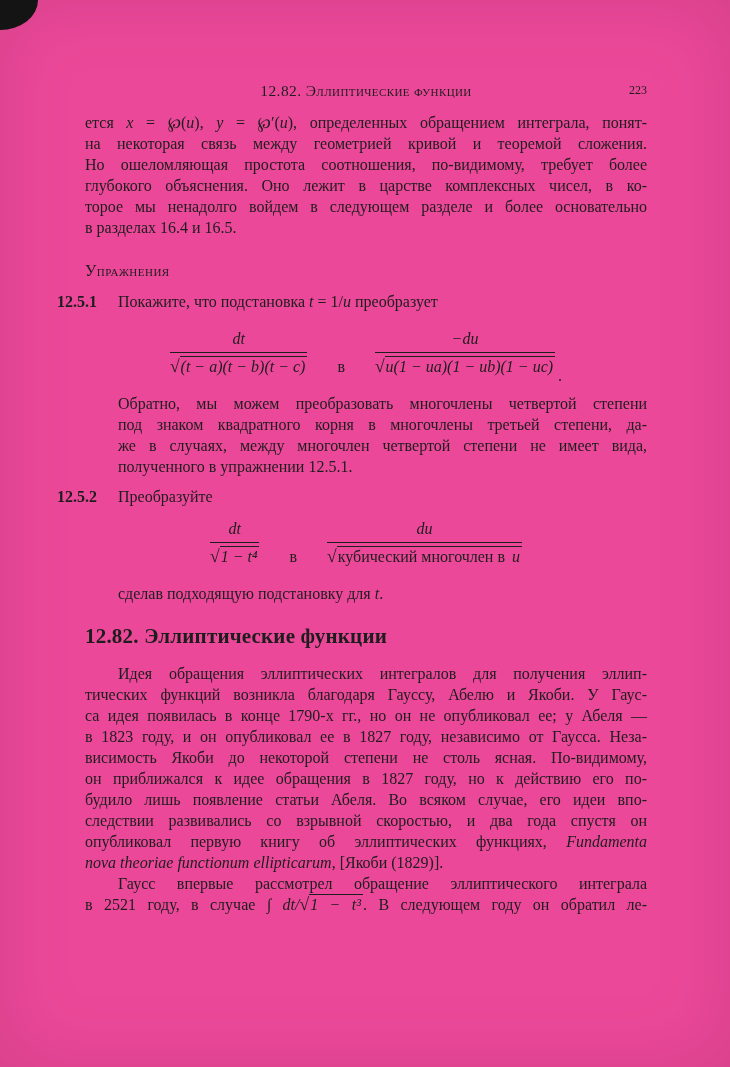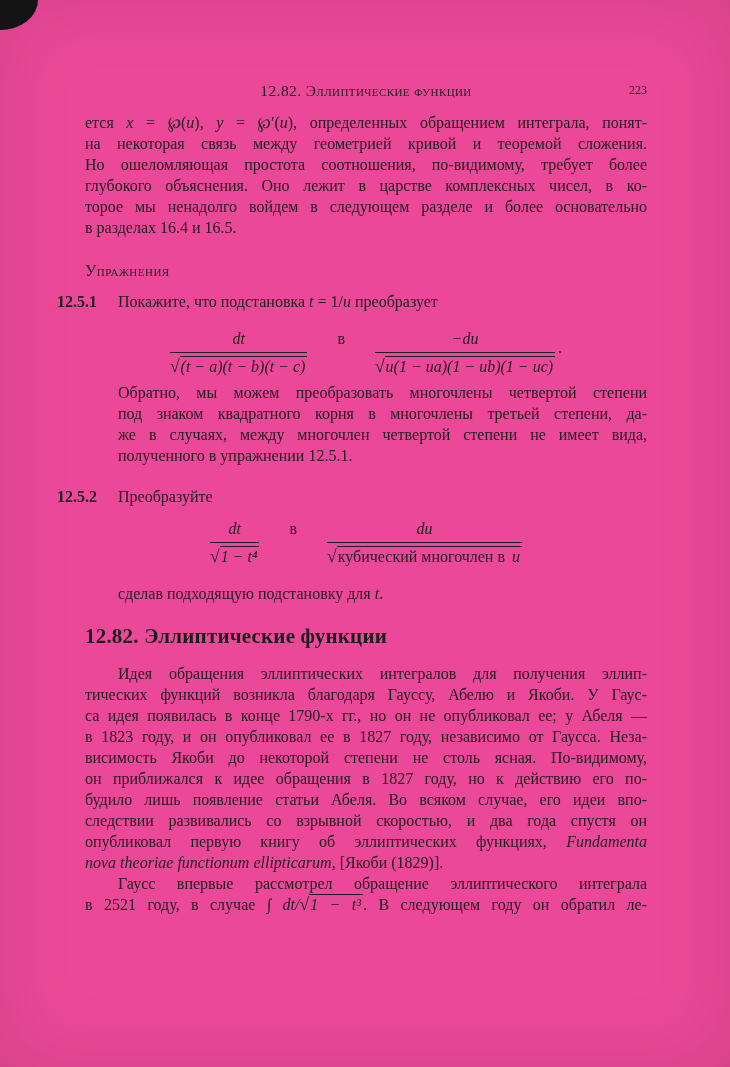--- a/index.html
+++ b/index.html
@@ -15,21 +15,21 @@
   .rh-title{display:block;text-align:center;font-variant:small-caps;letter-spacing:.4px;font-size:15.5px;}
   .rh-page{position:absolute;right:0;top:0;font-size:12px;}
   .para{position:absolute;left:85px;width:562px;}
   .para.indented{left:118px;width:529px;}
   .line{text-align:justify;text-align-last:justify;white-space:normal;}
   .line.last{text-align-last:left;}
   .line.fl-indent{padding-left:33px;}
   .exercises-label{position:absolute;left:85px;top:260px;font-variant:small-caps;letter-spacing:.5px;font-size:16px;}
   .ex{position:absolute;left:57px;width:590px;}
   .ex-num{font-weight:bold;display:inline-block;min-width:61px;}
-  .display{position:absolute;left:85px;width:562px;display:flex;justify-content:center;align-items:flex-start;}
+  .display{position:absolute;left:85px;width:562px;display:flex;justify-content:center;align-items:flex-end;}
   .frac{display:inline-flex;flex-direction:column;align-items:center;}
   .fnum{align-self:stretch;text-align:center;padding:0 6px 3px;border-bottom:1.3px solid #1d1d1d;white-space:nowrap;}
   .fden{padding-top:3px;white-space:nowrap;}
   .fmid{margin:0 30px;}
   .ftail{margin-left:3px;transform:translateY(9px);}
   .sg-i{font-style:italic;}
   .sg-q{font-size:1.1em;}
   .sg-r{border-top:1.2px solid currentColor;padding:1px 2px 0 1px;}
   .sg-ri{border-top:1.2px solid currentColor;padding:1px 2px 0 1px;font-style:italic;}
   .section-heading{position:absolute;left:85px;top:624px;font-size:21px;line-height:25px;font-weight:bold;letter-spacing:.2px;}
@@ -67,21 +67,21 @@
       <span class="fden"><span class="sg-q">√</span><span class="sg-ri">(t − a)(t − b)(t − c)</span></span>
     </span>
     <span class="fmid">в</span>
     <span class="frac">
       <span class="fnum"><span class="sg-i">−du</span></span>
       <span class="fden"><span class="sg-q">√</span><span class="sg-ri">u(1 − ua)(1 − ub)(1 − uc)</span></span>
     </span>
     <span class="ftail">.</span>
   </div>
 
-  <div class="para indented" style="top:382px">
+  <div class="para indented" style="top:393px">
     <div class="line"><span>Обратно, мы можем преобразовать многочлены четвертой степени</span></div>
     <div class="line"><span>под знаком квадратного корня в многочлены третьей степени, да-</span></div>
     <div class="line"><span>же в случаях, между многочлен четвертой степени не имеет вида,</span></div>
     <div class="line last"><span>полученного в упражнении 12.5.1.</span></div>
   </div>
 
   <div class="ex" style="top:486px">
     <span class="ex-num">12.5.2</span><span class="ex-text"><span>Преобразуйте</span></span>
   </div>
 

